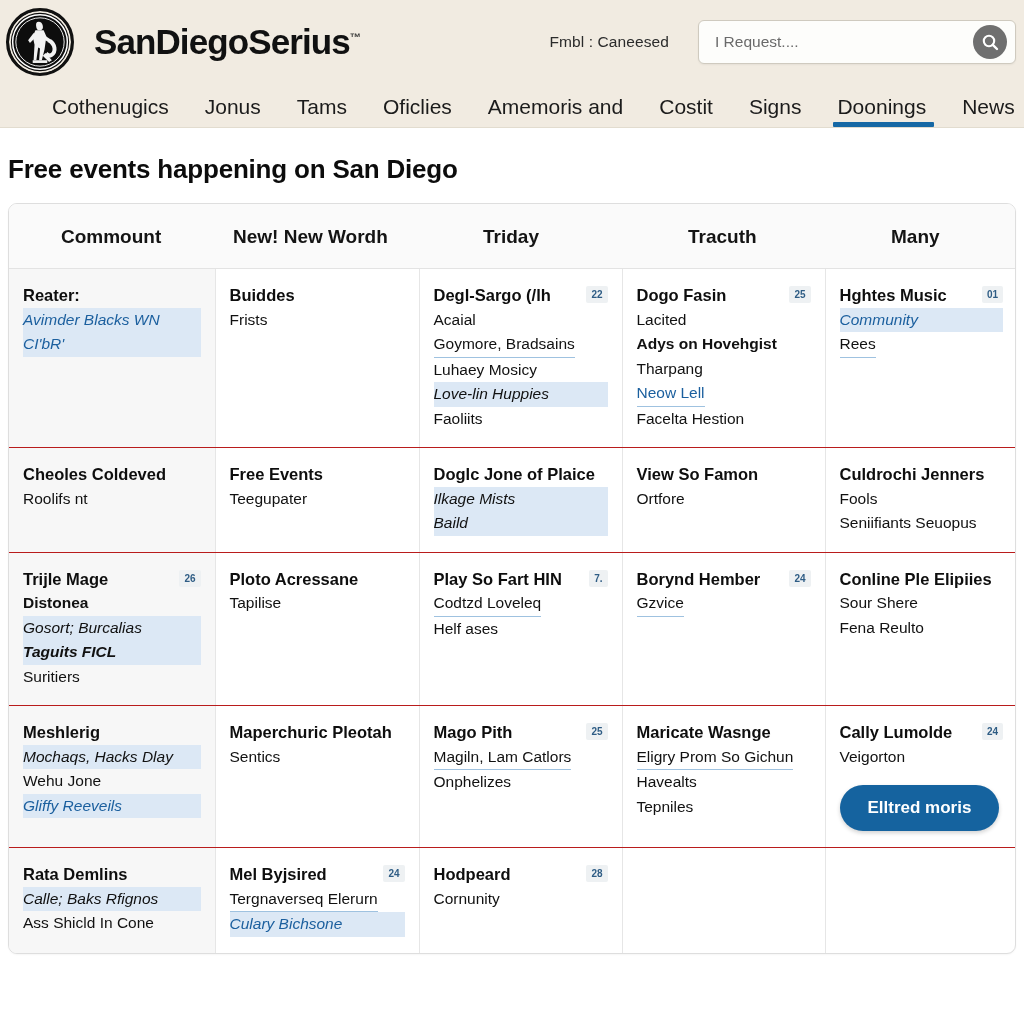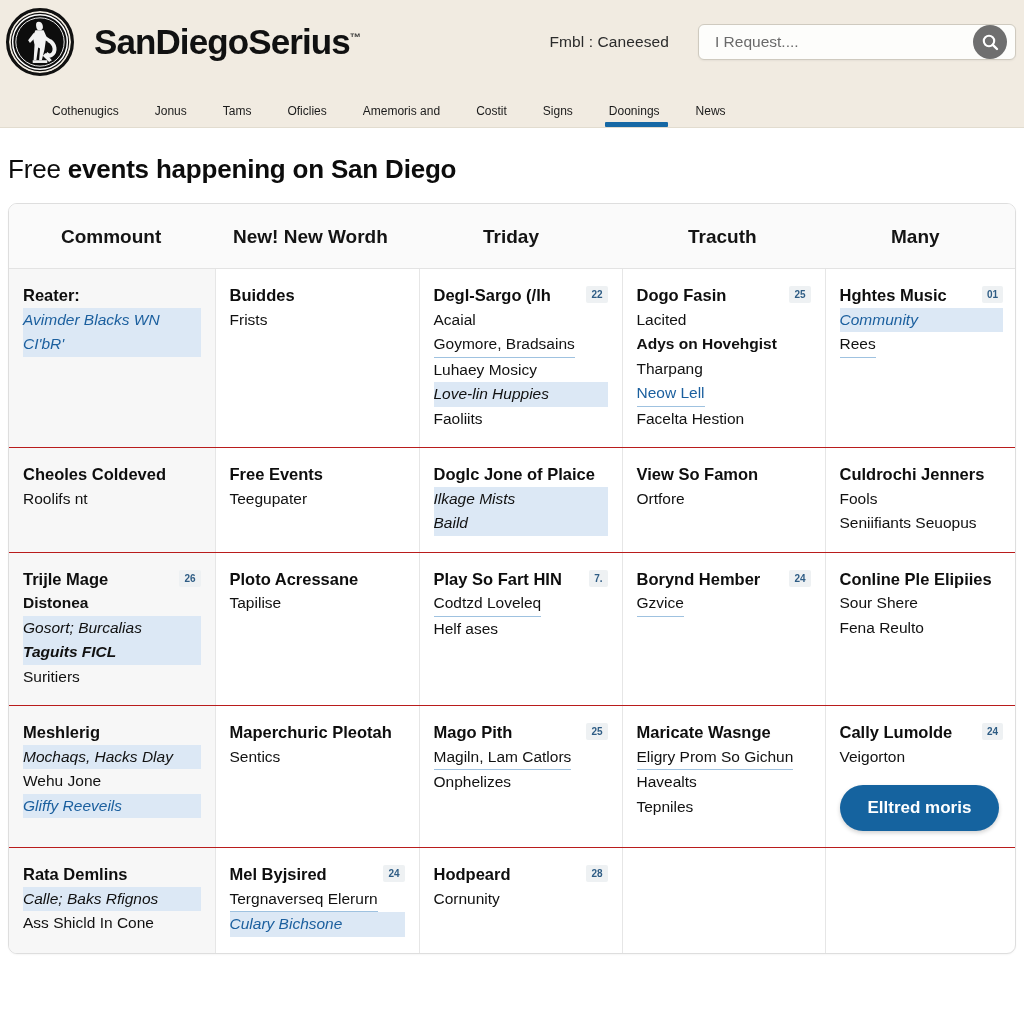--- a/index.html
+++ b/index.html
@@ -35,21 +35,21 @@
   }
   .brand-tm { font-size: 11px; vertical-align: super; font-weight: 600; color: #333; }
 
   .header-right {
     margin-left: auto; display: flex; align-items: center; gap: 29px;
   }
   .header-tagline {
     font-size: 15.5px; color: #2b2b2b; white-space: nowrap; letter-spacing: 0.1px;
   }
   .search-wrap {
-    width: 318px; height: 36px;
+    width: 318px; height: 44px;
     background: #fdfdfb;
     border: 1px solid #cfcabf;
     border-radius: 6px;
     display: flex; align-items: center;
     padding: 0 8px 0 16px;
     box-shadow: 0 1px 2px rgba(0,0,0,0.05);
   }
   .search-input {
     flex: 1; border: 0; outline: 0; background: transparent;
     font-family: "Liberation Sans", sans-serif;
@@ -67,38 +67,38 @@
   
   .main-nav {
     background: #f1ebe1;
     height: 44px;
     display: flex; align-items: flex-end;
     gap: 0;
     padding: 0 10px 0 34px;
     border-bottom: 1px solid #e2dccf;
   }
   .nav-item {
-    font-size: 12px; color: #1b1b1b;
+    font-size: 21px; color: #1b1b1b;
     padding: 0 18px 10px 18px;
     cursor: pointer; white-space: nowrap;
     position: relative; line-height: 1;
   }
   .nav-item.active { font-weight: 400; }
   .nav-item.active::after {
     content: ""; position: absolute; left: 14px; right: 10px; bottom: 0;
     height: 5px; background: #1668a5; border-radius: 1px;
   }
 
   
   .page-title {
     font-size: 26px; color: #0c0c0c;
     padding: 26px 0 18px 8px;
     letter-spacing: -0.2px;
   }
-  .page-title b { font-weight: 400; }
+  .page-title b { font-weight: 700; }
 
   
   .table-card {
     margin: 0 8px;
     border: 1px solid #dedede;
     border-radius: 9px;
     background: #fff;
     overflow: hidden;
     box-shadow: 0 1px 2px rgba(0,0,0,0.04);
   }

